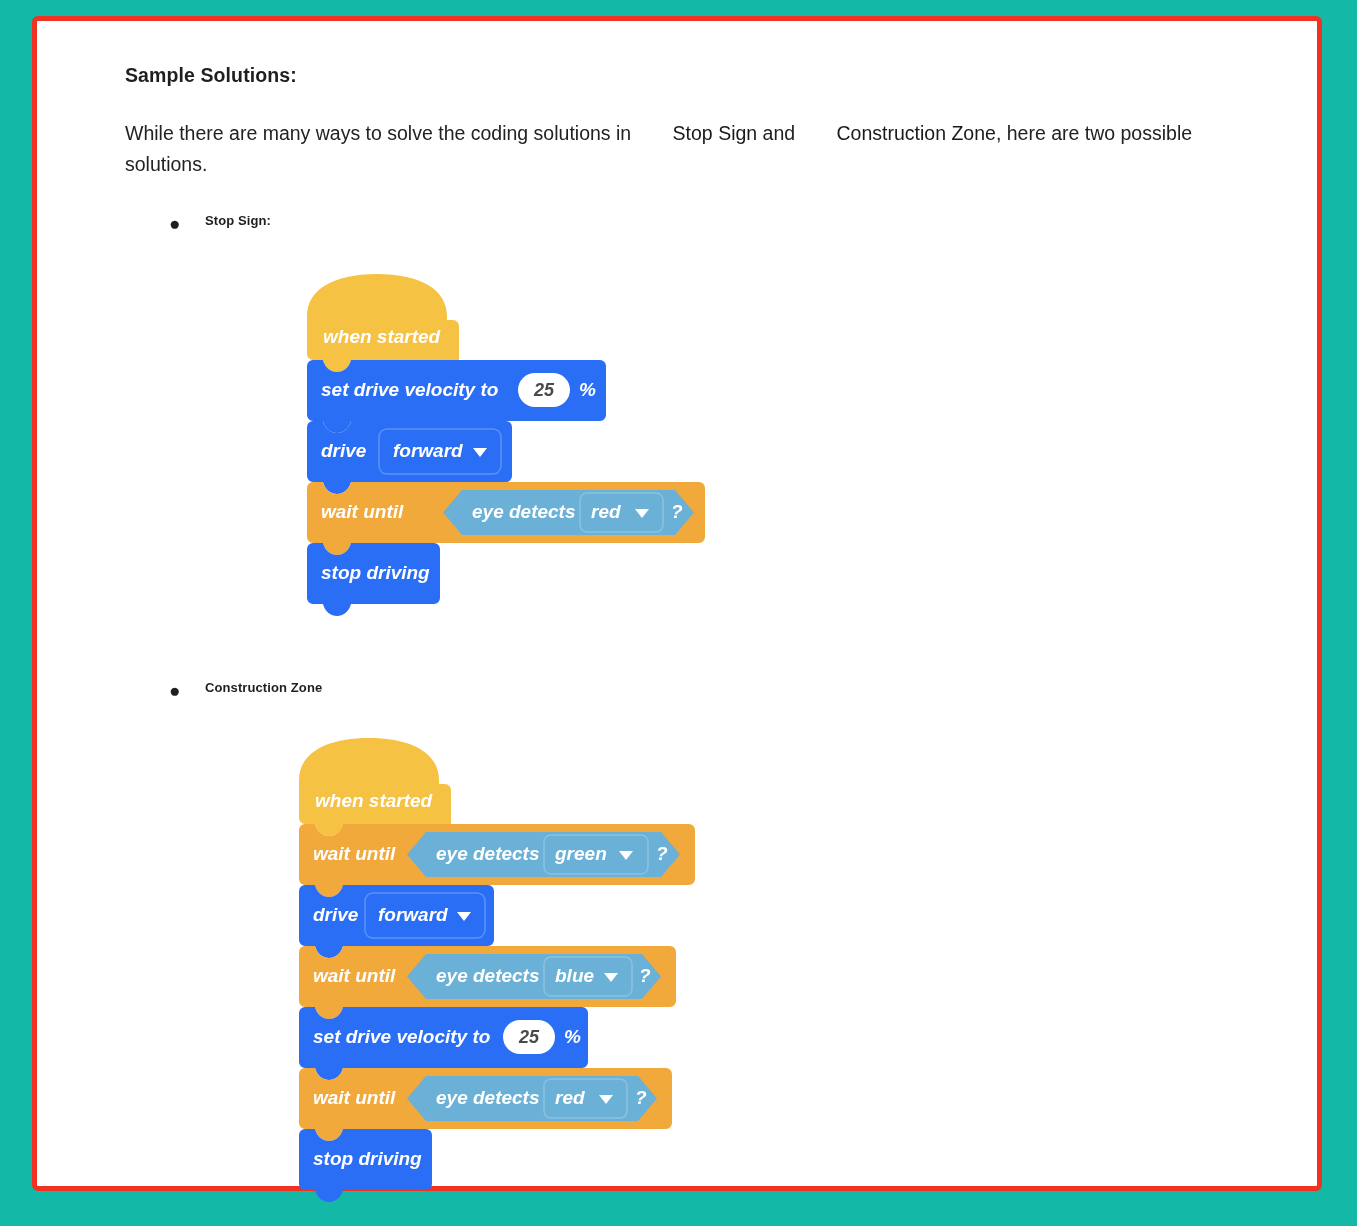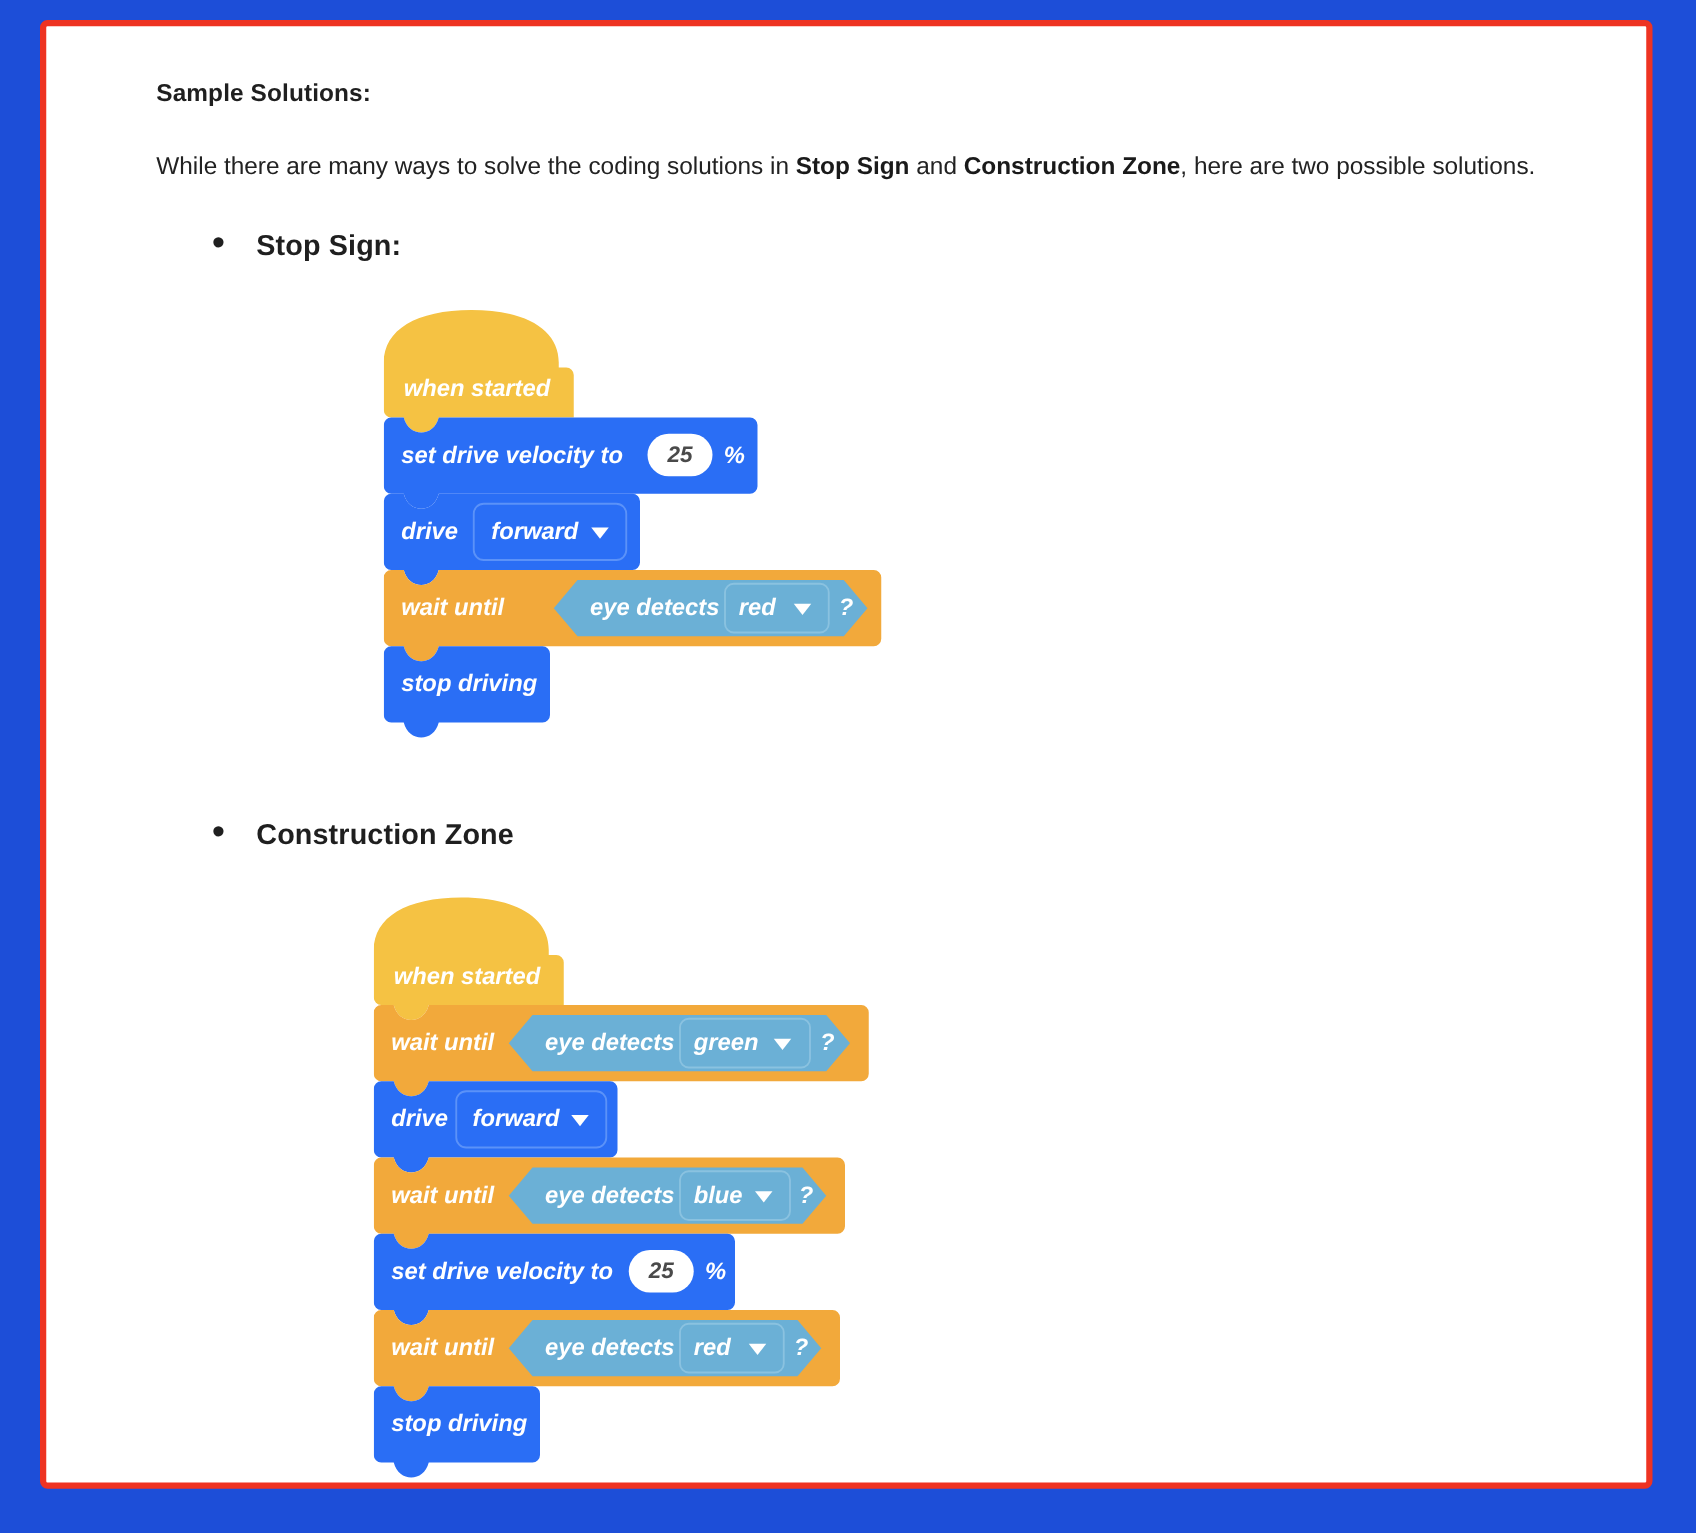--- a/index.html
+++ b/index.html
@@ -13,21 +13,21 @@
     height: 1226px;
     font-family: "Liberation Sans", sans-serif;
     -webkit-font-smoothing: antialiased;
     overflow: hidden;
   }
 
   #page {
     position: relative;
     width: 1357px;
     height: 1226px;
-    background: #1d4ed8;
+    background: #14b8a6;
   }
 
   
   #red-frame {
     position: absolute;
     left: 32px;
     top: 16px;
     width: 1290px;
     height: 1175px;
     border: 5px solid #EE3322;
@@ -52,36 +52,36 @@
     line-height: 1.3;
   }
 
   .para {
     font-size: 19.5px;
     color: #222222;
     line-height: 1.55;
     margin: 0 0 34px 0;
     max-width: 1110px;
   }
-  .para b { font-weight: bold; color: #1a1a1a; }
+  .para b { font-weight: normal; color: #1a1a1a; margin-left: 36px; }
 
   .bullet-row {
     display: flex;
     align-items: flex-start;
     margin: 0 0 0 44px;
   }
   .bullet-dot {
     font-size: 19px;
     line-height: 1.2;
     color: #1f1f1f;
     width: 36px;
     flex: 0 0 36px;
   }
   .bullet-label {
-    font-size: 23px;
+    font-size: 13px;
     font-weight: bold;
     color: #1f1f1f;
     line-height: 1.2;
     letter-spacing: 0.1px;
   }
 
   .stack-wrap { position: relative; font-style: italic; }
   .stack-wrap svg { display: block; }
 
   .blk-text {

